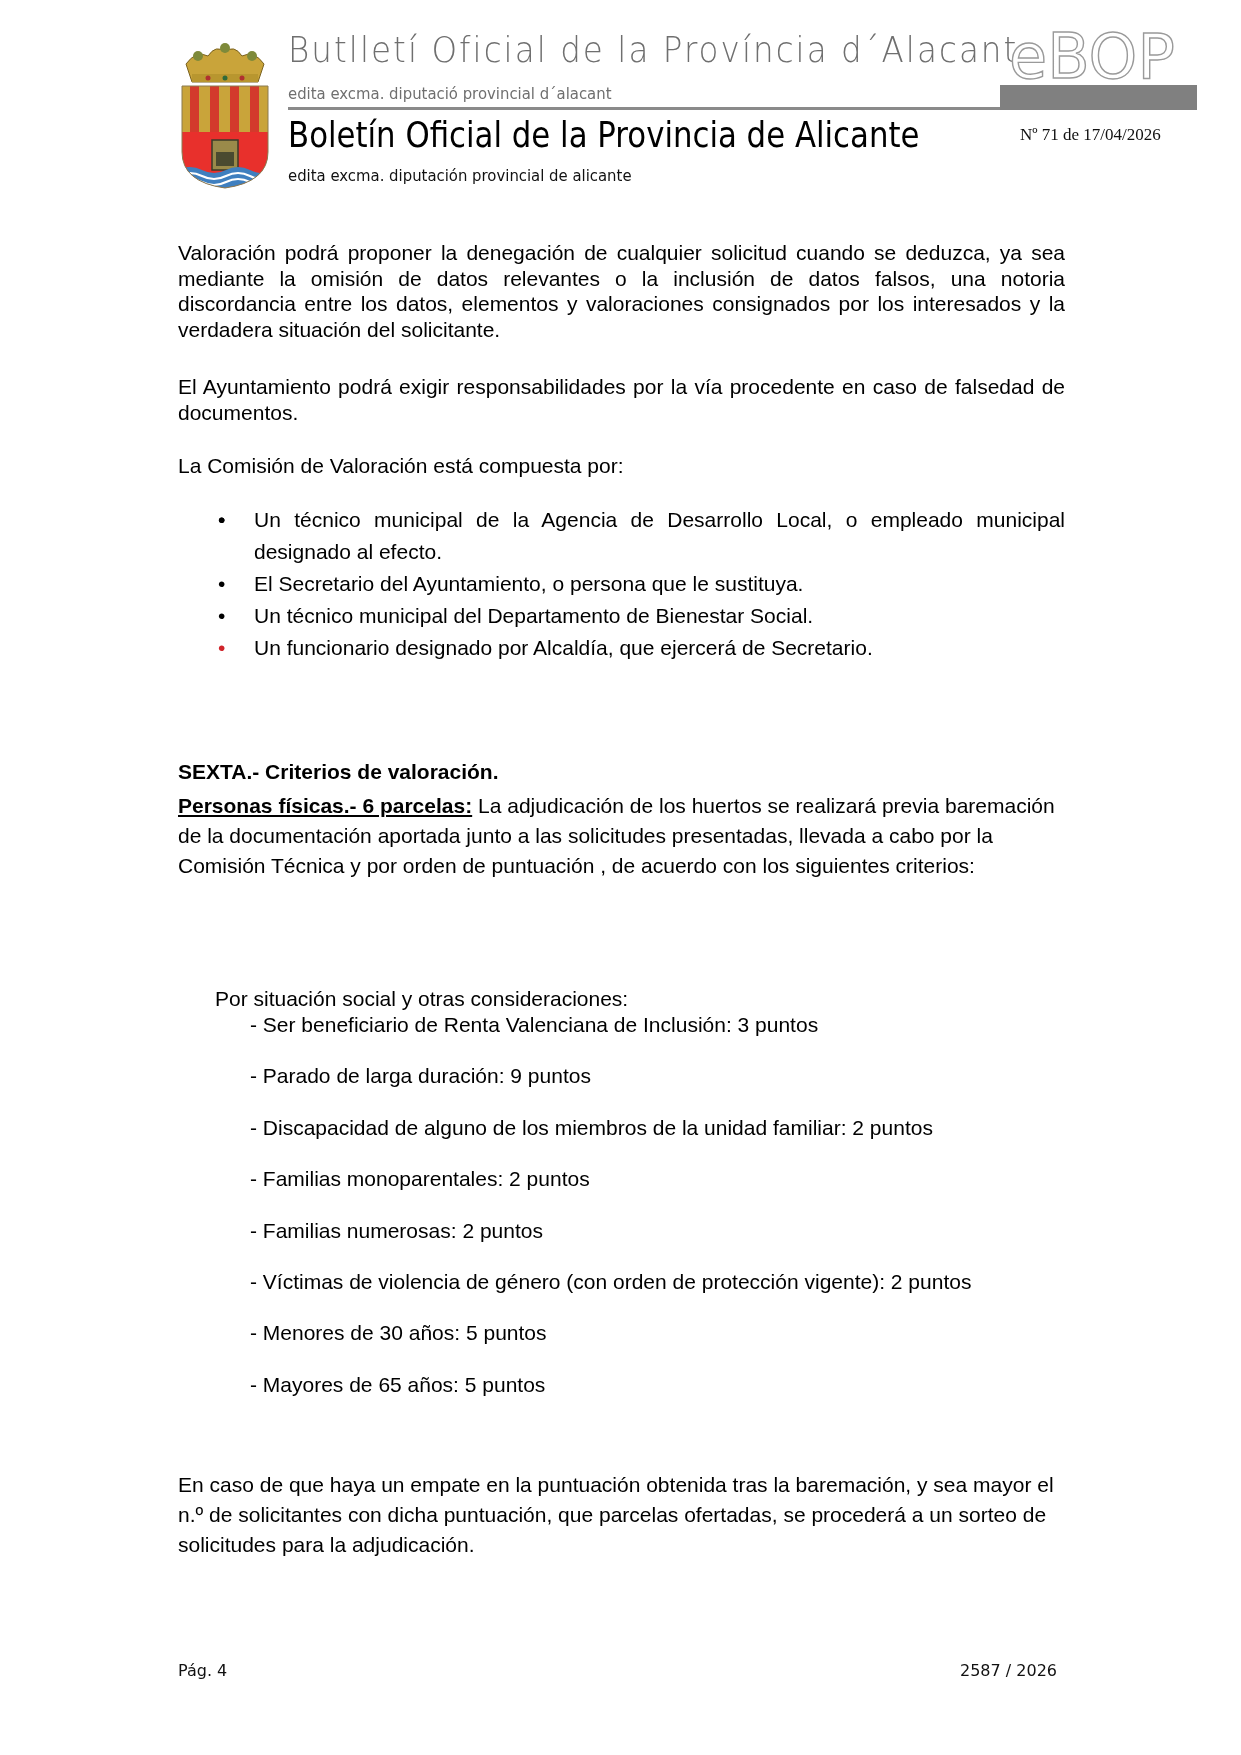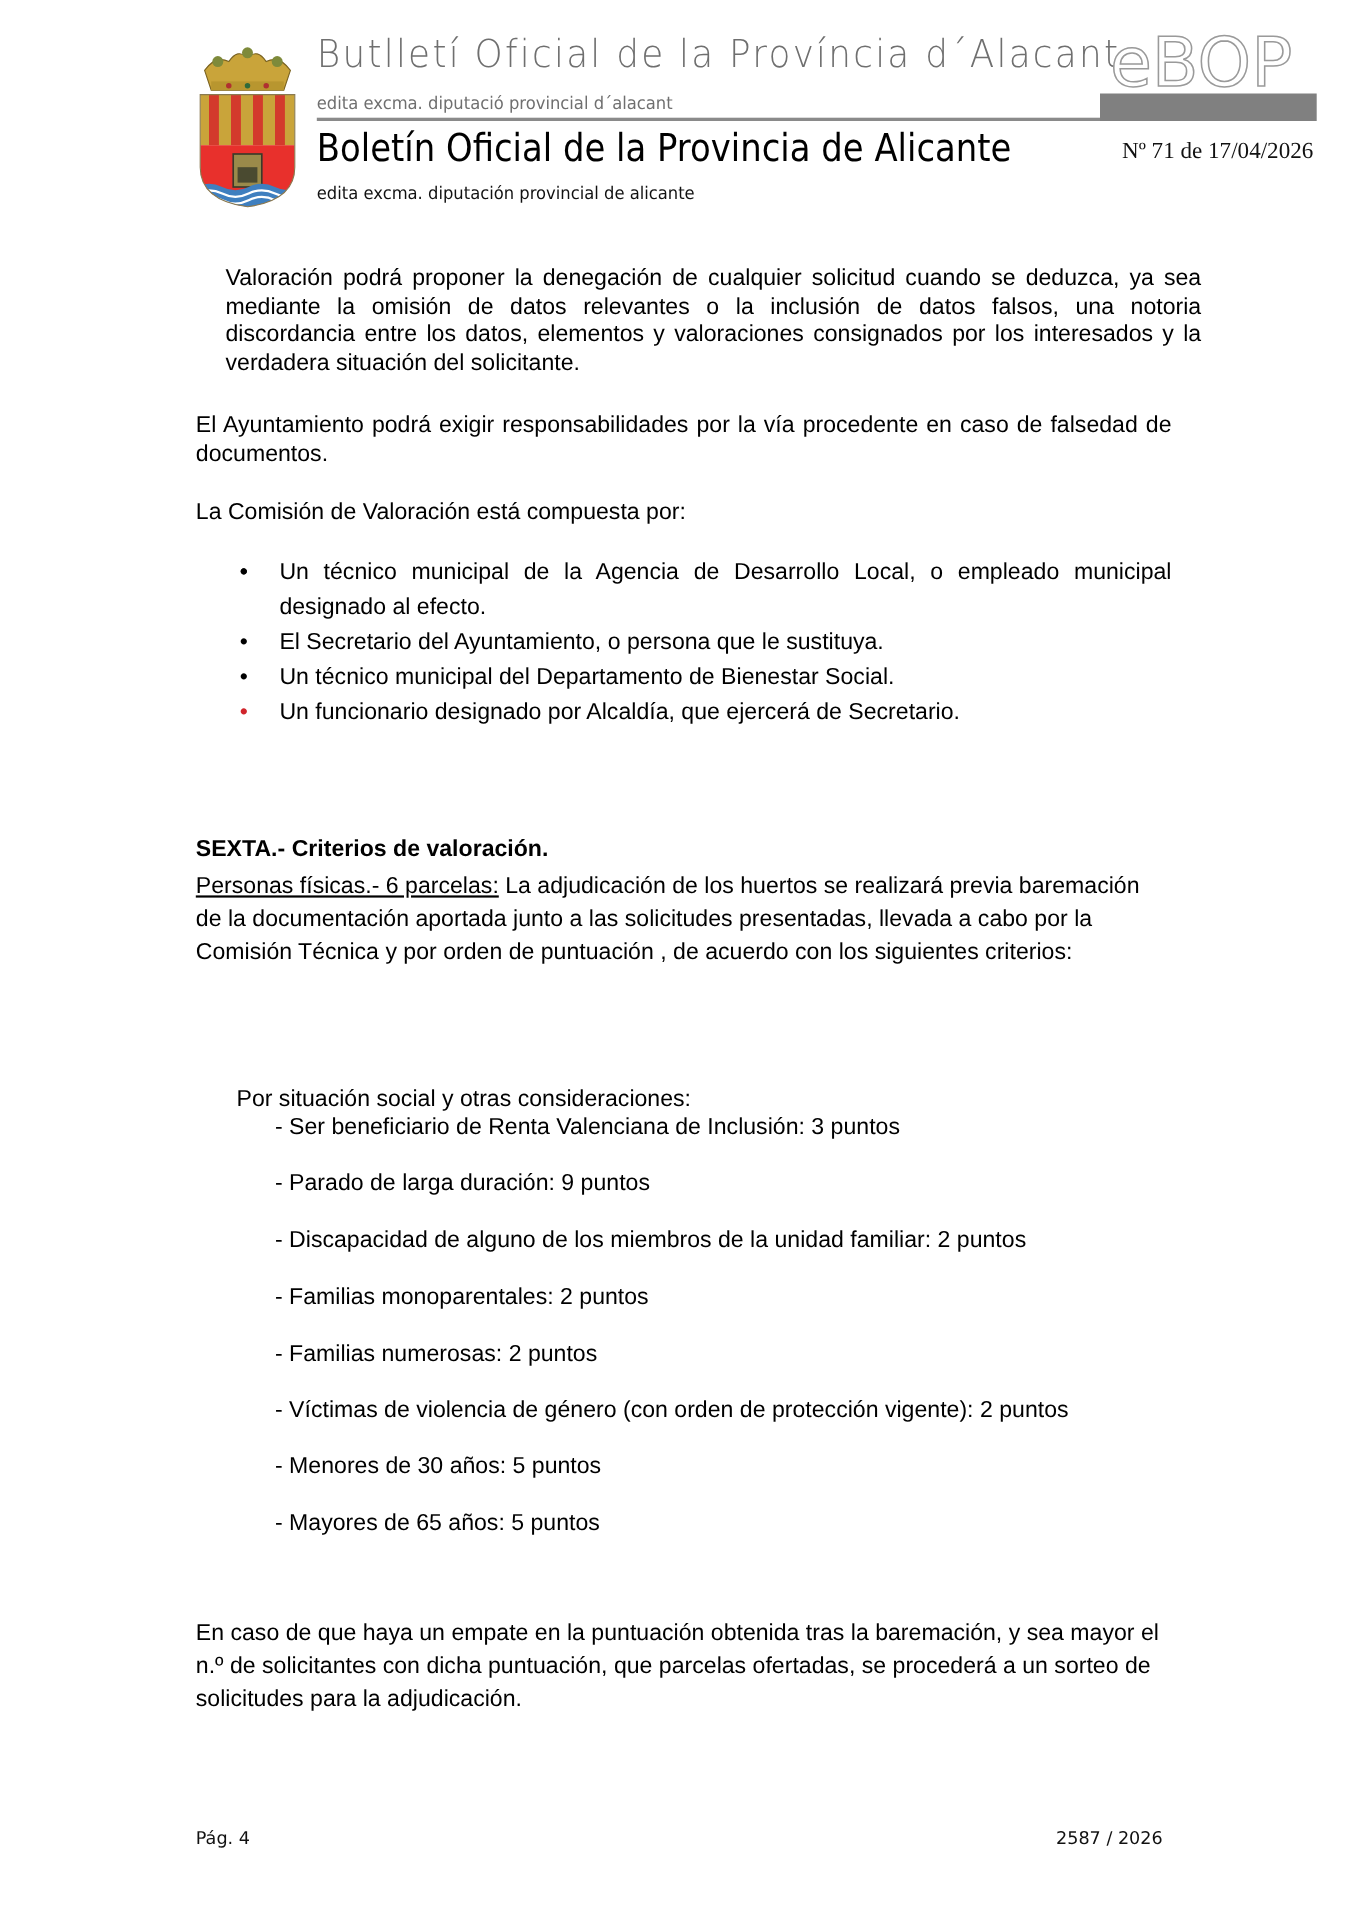--- a/index.html
+++ b/index.html
@@ -7,39 +7,39 @@
   .abs { position:absolute; }
 
   
   .crest { left:178px; top:42px; width:94px; height:148px; }
   .h-ca { left:288px; top:30px; font-family:"DejaVu Sans", sans-serif; font-size:35px; color:#6f6f6f; letter-spacing:2.2px; white-space:nowrap; font-weight:300; transform:scaleX(0.93); transform-origin:left top; }
   .h-ca-sub { left:288px; top:84px; font-family:"DejaVu Sans", sans-serif; font-size:16px; color:#6f6f6f; white-space:nowrap; transform:scaleX(0.93); transform-origin:left top; }
   .h-rule { left:288px; top:107px; width:713px; height:3px; background:#8a8a8a; }
   .h-grey-block { left:1000px; top:85px; width:197px; height:25px; background:#808080; }
   .h-es { left:288px; top:115px; font-family:"DejaVu Sans", sans-serif; font-size:35px; color:#000; white-space:nowrap; transform:scaleX(0.88); transform-origin:left top; }
   .h-es-sub { left:288px; top:166px; font-family:"DejaVu Sans", sans-serif; font-size:16px; color:#111; white-space:nowrap; transform:scaleX(0.93); transform-origin:left top; }
-  .h-num { left:1020px; top:125px; font-family:"Liberation Serif", serif; font-size:21px; color:#111; white-space:nowrap; }
+  .h-num { left:1020px; top:125px; font-family:"Liberation Serif", serif; font-size:17px; color:#111; white-space:nowrap; }
   .logo-ebop { left:1005px; top:22px; width:180px; height:66px; }
 
   
   .txt { font-family:"Liberation Sans", sans-serif; font-size:21px; line-height:25.5px; color:#000; }
   .just { text-align:justify; text-align-last:left; }
-  .p1 { left:178px; top:240px; width:887px;margin-left:27px; }
+  .p1 { left:178px; top:240px; width:887px; }
   .p2 { left:178px; top:374px; width:887px; }
   .p3 { left:178px; top:453px; width:887px; }
 
   .bullets { left:210px; top:504px; width:855px; margin:0; padding:0; list-style:none; }
   .bullets li { position:relative; padding-left:44px; line-height:32px; }
   .bullets .dot { position:absolute; left:8px; top:0; width:10px; }
   .bullets .dot::before { content:"\2022"; }
   .bullets .dot.red { color:#d0242b; }
 
   .sexta { left:178px; top:759px; width:887px; font-weight:bold; }
   .p4 { left:178px; top:791px; width:887px; line-height:30px; }
-  .p4 .u { text-decoration:underline; }
+  .p4 .u { text-decoration:underline;font-weight:bold; }
 
   .crit-title { left:215px; top:986px; }
   .crit-list { left:250px; top:1012px; margin:0; padding:0; list-style:none; }
   .crit-list li { height:51.4px; line-height:25px; }
 
   .p5 { left:178px; top:1470px; width:900px; line-height:30px; }
 
   .footer { font-family:"DejaVu Sans", sans-serif; font-size:16px; color:#111; }
   .f-left { left:178px; top:1661px; }
   .f-right { left:960px; top:1661px; }

